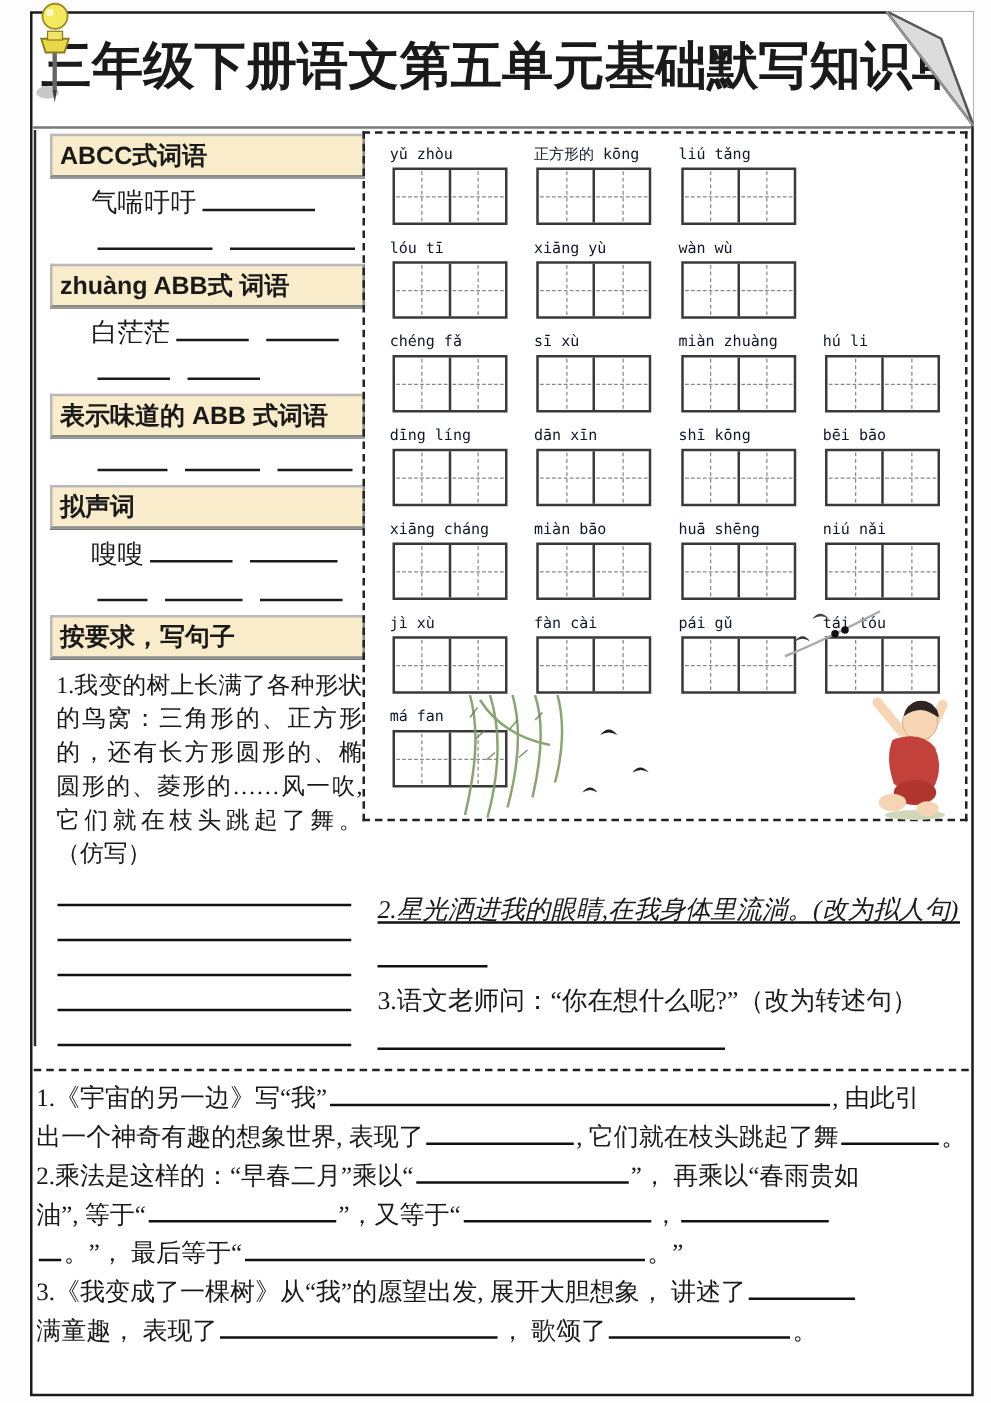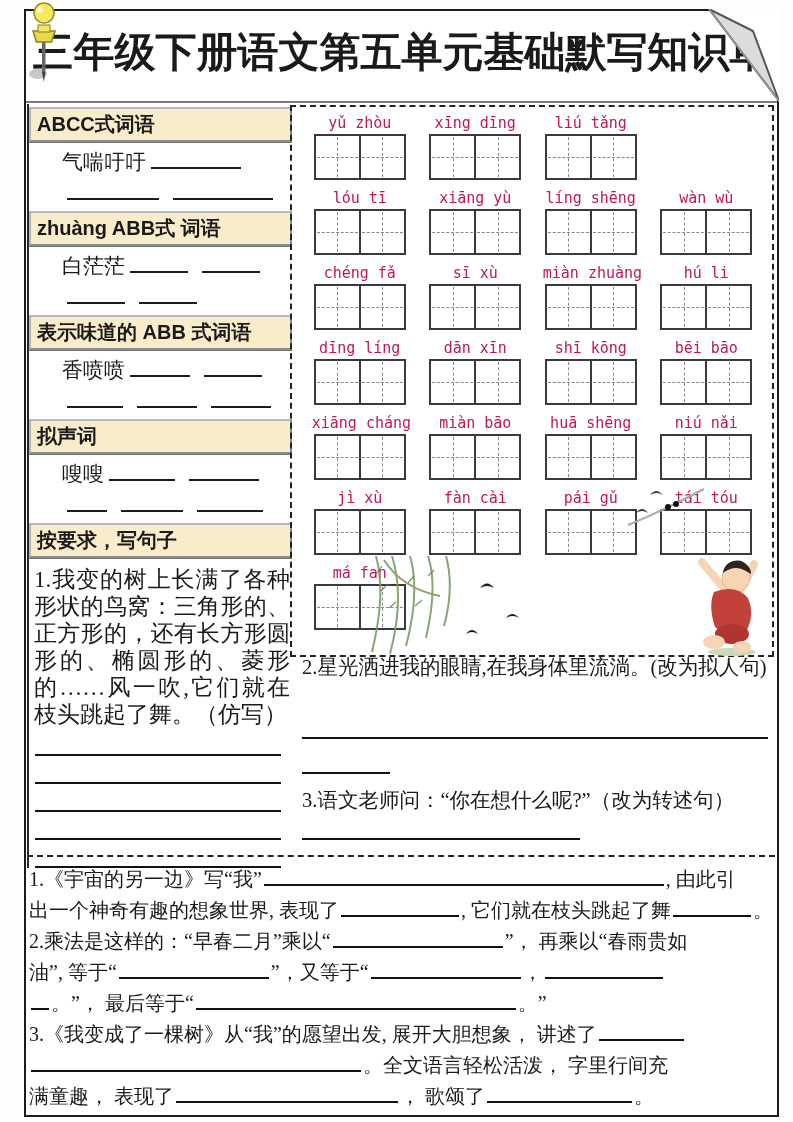--- a/index.html
+++ b/index.html
@@ -2,41 +2,41 @@
 <html><head>
 <meta charset="utf-8">
 <style>
   html,body{margin:0;padding:0;}
   body{width:793px;height:1122px;position:relative;background:#fdfdfd;font-family:"Liberation Serif",serif;color:#1a1a1a;overflow:hidden;}
   .page{position:absolute;left:24px;top:9px;width:751px;height:1104px;background:#fff;border:2px solid #1b1b1b;}
   .title{position:absolute;top:14px;left:6px;right:6px;text-align:center;font-size:41px;font-weight:bold;white-space:nowrap;font-family:"Liberation Serif",serif;letter-spacing:0;}
   .title-rule{position:absolute;top:90px;left:0;right:0;border-top:2px solid #7a7a7a;}
 
   
-  .left-col{position:absolute;left:1px;top:93px;width:266px;border-left:2px solid #2a2a2a;padding-left:0;box-sizing:border-box;}
+  .left-col{position:absolute;left:1px;top:93px;width:266px;border-left:2px solid #2a2a2a;padding-left:11px;box-sizing:border-box;}
   .sec-header{margin:3px 1px 4px 0;background:#f8ecca;border:2px solid #b9b9b9;border-bottom-color:#8b8b8b;border-right-color:#8b8b8b;box-shadow:0 1px 0 #777;padding:2px 6px;font-size:20px;font-weight:bold;font-family:"Liberation Sans",sans-serif;white-space:nowrap;overflow:hidden;}
   .ex-row{padding:2px 2px 0 5px;font-size:21px;line-height:29px;height:29px;white-space:nowrap;overflow:hidden;margin-left:28px;}
   .blank{display:inline-block;border-bottom:2px solid #1b1b1b;height:17px;margin:0 9px 0 5px;vertical-align:baseline;}
-  .para{padding:4px 3px 0 5px;font-size:23px;line-height:27px;text-align:justify;}
+  .para{padding:4px 3px 0 5px;font-size:19px;line-height:27px;text-align:justify;}
   .ans-line{border-bottom:2px solid #111;height:26px;margin:0 12px 0 6px;}
 
   
   .py-box{position:absolute;left:264px;top:94px;width:484px;height:552px;border:2px dashed #222;box-sizing:border-box;padding:5px 8px 0 10px;background:transparent;}
   .py-row{display:grid;grid-template-columns:repeat(4,1fr);justify-items:center;margin-bottom:7px;}
   .py-word{width:96px;}
-  .py-label{text-align:center;font-family:"DejaVu Sans Mono",monospace;font-size:15px;height:22px;line-height:22px;white-space:nowrap;color:#be185d;}
+  .py-label{font-family:"DejaVu Sans Mono",monospace;font-size:12px;height:22px;line-height:22px;white-space:nowrap;color:#0f172a;}
   .py-grid{display:flex;width:92px;height:46px;border:2px solid #3a3a3a;box-sizing:border-box;margin:0 auto;background:#fff;}
   .py-cell{flex:1;position:relative;}
   .py-cell + .py-cell{border-left:2px solid #3a3a3a;}
   .py-cell::before{content:"";position:absolute;left:50%;top:1px;bottom:1px;border-left:1px dashed #888;}
   .py-cell::after{content:"";position:absolute;top:50%;left:1px;right:1px;border-top:1px dashed #888;}
 
   
   .q-text{position:absolute;font-size:20.5px;white-space:nowrap;}
-  .q2{left:276px;top:642px;width:474px;}
+  .q2{left:276px;top:702px;width:474px;font-style:italic;}
   .q3{left:276px;top:775px;width:474px;}
   .q-blank{position:absolute;border-bottom:2px solid #111;height:0;}
   .q2-b1{left:276px;top:726px;width:466px;}
   .q2-b2{left:276px;top:761px;width:88px;}
   .q3-b1{left:276px;top:827px;width:278px;}
 
   
   .bottom{position:absolute;left:1px;right:2px;top:844px;border-top:2px dashed #222;padding:7px 2px 0 2px;font-size:20px;}
   .b-line{height:31px;line-height:31px;white-space:nowrap;overflow:hidden;}
   .b-blank{display:inline-block;border-bottom:2px solid #111;height:15px;vertical-align:baseline;margin:0 2px;}
@@ -59,21 +59,20 @@
   </svg>
 
   <div class="left-col">
       <div class="sec-header">ABCC式词语</div>
       <div class="ex-row"><span class="ex">气喘吁吁</span><span class="blank" style="width: 90px;"></span></div>
       <div class="ex-row"><span class="blank" style="width: 92px;"></span><span class="blank" style="width: 100px;"></span></div>
       <div class="sec-header">zhuàng ABB式 词语</div>
       <div class="ex-row"><span class="ex">白茫茫</span><span class="blank" style="width: 58px;"></span><span class="blank" style="width: 58px;"></span></div>
       <div class="ex-row"><span class="blank" style="width: 58px;"></span><span class="blank" style="width: 58px;"></span></div>
       <div class="sec-header">表示味道的 ABB 式词语</div>
-      <div class="ex-row"><span class="ex">香喷喷</span><span class="blank" style="width: 60px;"></span><span class="blank" style="width: 58px;"></span></div>
       <div class="ex-row"><span class="blank" style="width: 56px;"></span><span class="blank" style="width: 60px;"></span><span class="blank" style="width: 60px;"></span></div>
       <div class="sec-header">拟声词</div>
       <div class="ex-row"><span class="ex">嗖嗖</span><span class="blank" style="width: 66px;"></span><span class="blank" style="width: 70px;"></span></div>
       <div class="ex-row"><span class="blank" style="width: 40px;"></span><span class="blank" style="width: 62px;"></span><span class="blank" style="width: 66px;"></span></div>
       <div class="sec-header">按要求，写句子</div>
       <div class="para">1.我变的树上长满了各种形状的鸟窝：三角形的、正方形的，还有长方形圆形的、椭圆形的、菱形的……风一吹,它们就在枝头跳起了舞。（仿写）</div>
       <div class="ans-line"></div>
       <div class="ans-line"></div>
       <div class="ans-line"></div>
       <div class="ans-line"></div>
@@ -83,21 +82,21 @@
   <div class="py-box">
       <div class="py-row">
         <div class="py-word">
           <div class="py-label">yǔ zhòu</div>
           <div class="py-grid">
             <div class="py-cell"></div>
             <div class="py-cell"></div>
           </div>
         </div>
         <div class="py-word">
-          <div class="py-label">xīng dīng</div>
+          <div class="py-label">正方形的 kōng</div>
           <div class="py-grid">
             <div class="py-cell"></div>
             <div class="py-cell"></div>
           </div>
         </div>
         <div class="py-word">
           <div class="py-label">liú tǎng</div>
           <div class="py-grid">
             <div class="py-cell"></div>
             <div class="py-cell"></div>
@@ -107,27 +106,20 @@
       <div class="py-row">
         <div class="py-word">
           <div class="py-label">lóu tī</div>
           <div class="py-grid">
             <div class="py-cell"></div>
             <div class="py-cell"></div>
           </div>
         </div>
         <div class="py-word">
           <div class="py-label">xiāng yù</div>
-          <div class="py-grid">
-            <div class="py-cell"></div>
-            <div class="py-cell"></div>
-          </div>
-        </div>
-        <div class="py-word">
-          <div class="py-label">líng shēng</div>
           <div class="py-grid">
             <div class="py-cell"></div>
             <div class="py-cell"></div>
           </div>
         </div>
         <div class="py-word">
           <div class="py-label">wàn wù</div>
           <div class="py-grid">
             <div class="py-cell"></div>
             <div class="py-cell"></div>
@@ -310,21 +302,20 @@
   <div class="q-text q3">3.语文老师问：“你在想什么呢?”（改为转述句）</div>
   <div class="q-blank q3-b1"></div>
 
   <div class="bottom">
       <div class="b-line"><span class="bt">1.《宇宙的另一边》写“我”</span><span class="b-blank" style="width: 400px;"></span><span class="bt">, 由此引</span></div>
       <div class="b-line"><span class="bt">出一个神奇有趣的想象世界, 表现了</span><span class="b-blank" style="width: 118px;"></span><span class="bt">, 它们就在枝头跳起了舞</span><span class="b-blank" style="width: 78px;"></span><span class="bt">。</span></div>
       <div class="b-line"><span class="bt">2.乘法是这样的：“早春二月”乘以“</span><span class="b-blank" style="width: 170px;"></span><span class="bt">”， 再乘以“春雨贵如</span></div>
       <div class="b-line"><span class="bt">油”, 等于“</span><span class="b-blank" style="width: 150px;"></span><span class="bt">”，又等于“</span><span class="b-blank" style="width: 150px;"></span><span class="bt">，</span><span class="b-blank" style="width: 118px;"></span></div>
       <div class="b-line"><span class="b-blank" style="width: 18px;"></span><span class="bt">。”， 最后等于“</span><span class="b-blank" style="width: 320px;"></span><span class="bt">。”</span></div>
       <div class="b-line"><span class="bt">3.《我变成了一棵树》从“我”的愿望出发, 展开大胆想象， 讲述了</span><span class="b-blank" style="width: 85px;"></span></div>
-      <div class="b-line"><span class="b-blank" style="width: 330px;"></span><span class="bt">。全文语言轻松活泼， 字里行间充</span></div>
       <div class="b-line"><span class="bt">满童趣， 表现了</span><span class="b-blank" style="width: 222px;"></span><span class="bt">， 歌颂了</span><span class="b-blank" style="width: 145px;"></span><span class="bt">。</span></div>
     </div>
 
 </div>
 
 <svg class="deco" style="left:24px;top:0;width:44px;height:88px;" viewBox="0 0 44 88">
   <ellipse cx="14" cy="74" rx="9" ry="5" fill="#9a9a9a" opacity="0.55"></ellipse>
   <rect x="18" y="42" width="3.5" height="30" fill="#666"></rect>
   <polygon points="18,72 21.5,72 19.8,82" fill="#3c3c3c"></polygon>
   <path d="M9 31 h22 l-3.5 11 h-15z" fill="#e8d84a" stroke="#8a7d1f" stroke-width="1.5"></path>

